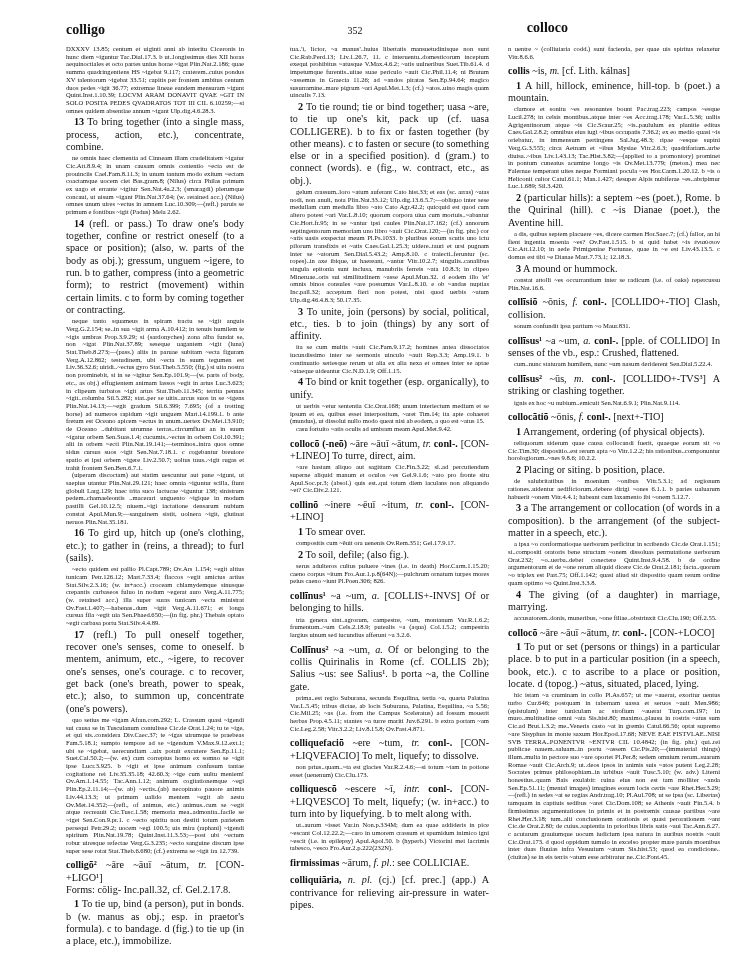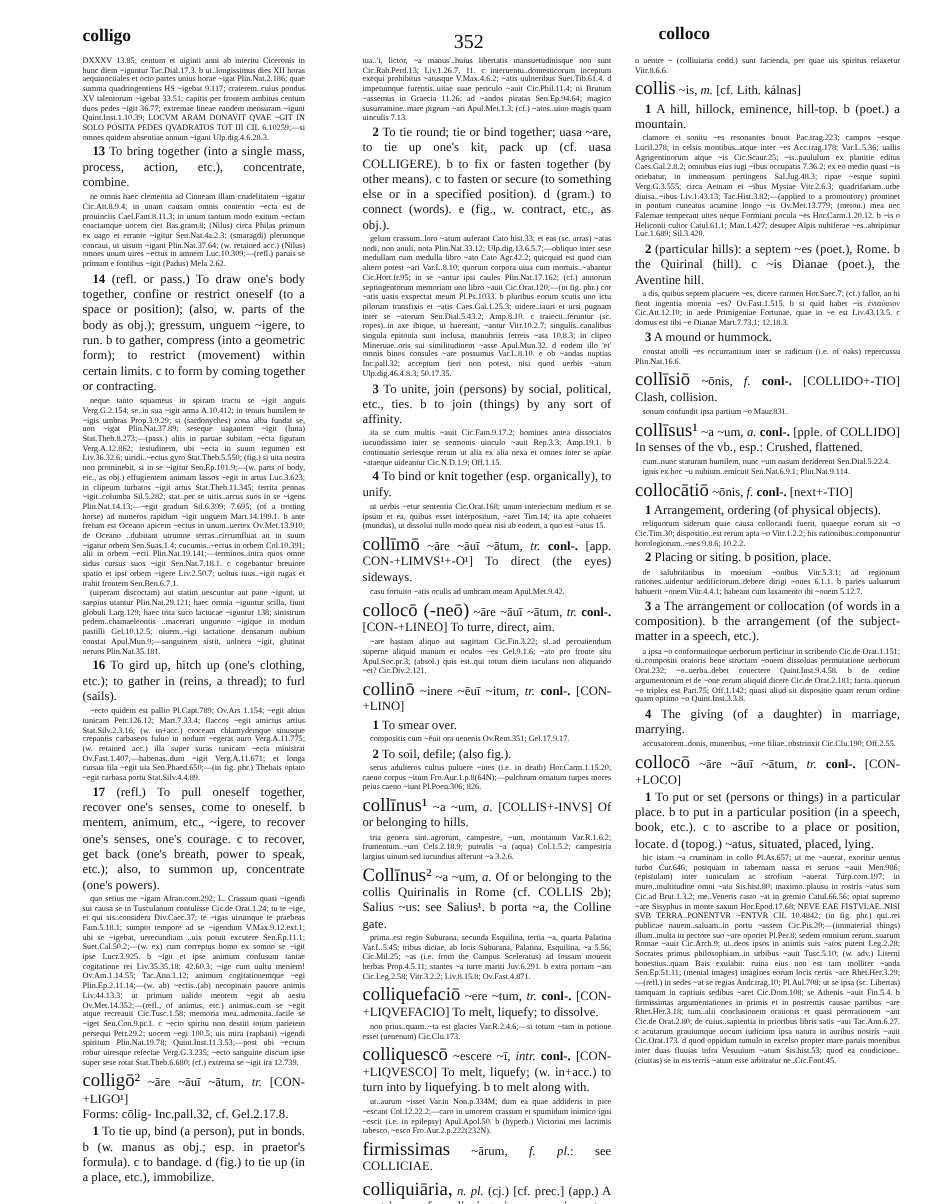--- a/index.html
+++ b/index.html
@@ -1,30 +1,30 @@
 <!DOCTYPE html>
 <html><head>
 <meta charset="utf-8">
 <style>
   html, body { margin:0; padding:0; background:#ffffff; }
   body { width:750px; height:963px; overflow:hidden; position:relative; font-family:"DejaVu Serif", serif; color:#111; }
   .runhead { position:absolute; top:0; left:0; width:626px; height:30px; }
   .rh-left { position:absolute; left:66px; top:22px; font-weight:bold; font-size:14px; font-family:"Liberation Serif", serif; }
-  .rh-center { position:absolute; left:375px; top:25px; font-size:16px; font-family:"Liberation Serif", serif; transform:translateX(-50%); }
+  .rh-center { position:absolute; left:355px; top:25px; font-size:10px; font-family:"Liberation Serif", serif; transform:translateX(-50%); }
   .rh-right { position:absolute; right:58px; top:20px; font-weight:bold; font-size:14px; font-family:"Liberation Serif", serif; }
   .col { position:absolute; top:45px; font-family:"Liberation Serif", serif; }
   .col1 { left:66px; width:178px; }
   .col2 { left:290px; width:199px; }
   .col3 { left:508px; width:212px; }
   .cite { font-size:6.6px; line-height:7.7px; text-align:justify; margin:0; }
   .cite.indent { text-indent:6px; }
   .sense { font-size:10.2px; line-height:12.3px; text-align:justify; margin:2px 0 1px 0; text-indent:8px; }
   .sense .num { font-weight:bold; }
   .entry { font-size:10.2px; line-height:12.3px; text-align:justify; margin:5px 0 1px 0; }
-  .hw { font-weight:normal; font-size:15px; }
+  .hw { font-weight:bold; font-size:10px; }
   .gram { font-style:italic; }
   .conl { font-weight:bold; }
 </style>
 </head>
 <body>
 
 <div class="runhead">
   <span class="rh-left">colligo</span>
   <span class="rh-center">352</span>
   <span class="rh-right">colloco</span>
@@ -57,21 +57,20 @@
 
   <p class="sense"><span class="num">2</span> <span>To tie round; tie or bind together; uasa ~are, to tie up one's kit, pack up (cf. uasa COLLIGERE). b to fix or fasten together (by other means). c to fasten or secure (to something else or in a specified position). d (gram.) to connect (words). e (fig., w. contract, etc., as obj.).</span></p>
   <p class="cite indent">gelum crassum..loro ~atum auferant Cato hist.33; et eas (sc. arras) ~atas nodi, non anuli, nota Plin.Nat.33.12; Ulp.dig.13.6.5.7;—obliquo inter sese medullam cum medulla libro ~ato Cato Agr.42.2; quicquid est quod cum altero potest ~ari Var.L.8.10; quorum corpora uiua cum mortuis..~abantur Cic.Hort.fr.95; in se ~antur ipsi caules Plin.Nat.17.162; (cf.) annorum septingentorum memoriam uno libro ~auit Cic.Orat.120;—(in fig. phr.) cor ~atis uasis exspectat meum Pl.Ps.1033. b pluribus eorum scutis uno ictu pilorum transfixis et ~atis Caes.Gal.1.25.3; uidere..tauri et ursi pugnam inter se ~atorum Sen.Dial.5.43.2; Amp.8.10. c traiecti..feruntur (sc. ropes)..in axe ibique, ut haereant, ~antur Vitr.10.2.7; singulis..canalibus singula epitonia sunt inclusa, manubriis ferreis ~ata 10.8.3; in clipeo Mineruae..oris sui similitudinem ~asse Apul.Mun.32. d eodem illo 'et' omnis binos consules ~are possumus Var.L.8.10. e ob ~andas nuptias Inc.pall.32; acceptum fieri non potest, nisi quod uerbis ~atum Ulp.dig.46.4.8.3; 50.17.35.</p>
 
   <p class="sense"><span class="num">3</span> <span>To unite, join (persons) by social, political, etc., ties. b to join (things) by any sort of affinity.</span></p>
   <p class="cite indent">ita se cum multis ~auit Cic.Fam.9.17.2; homines antea dissociatos iucundissimo inter se sermonis uinculo ~auit Rep.3.3; Amp.19.1. b continuatio seriesque rerum ut alia ex alia nexa et omnes inter se aptae ~ataeque uideantur Cic.N.D.1.9; Off.1.15.</p>
 
   <p class="sense"><span class="num">4</span> <span>To bind or knit together (esp. organically), to unify.</span></p>
   <p class="cite indent">ut uerbis ~etur sententia Cic.Orat.168; unum interiectum medium et se ipsum et ea, quibus esset interpositum, ~aret Tim.14; ita apte cohaeret (mundus), ut dissolui nullo modo queat nisi ab eodem, a quo est ~atus 15.</p>
 
-  <p class="entry"><span class="hw">collīmō</span> <span>~āre ~āuī ~ātum,</span> <span class="gram">tr.</span> <span class="conl">conl-.</span> <span>[app. CON-+LIMVS¹+-O¹]</span> <span>To direct (the eyes) sideways.</span></p>
   <p class="cite indent">casu fortuito ~atis oculis ad umbram meam Apul.Met.9.42.</p>
 
   <p class="entry"><span class="hw">collocō (-neō)</span> <span>~āre ~āuī ~ātum,</span> <span class="gram">tr.</span> <span class="conl">conl-.</span> <span>[CON-+LINEO]</span> <span>To turre, direct, aim.</span></p>
   <p class="cite indent">~are hastam aliquo aut sagittam Cic.Fin.3.22; sl..ad percutiendum superne aliquid manum et oculos ~es Gel.9.1.6; ~ato pro fronte situ Apul.Soc.pr.3; (absol.) quis est..qui totum diem iaculans non aliquando ~et? Cic.Div.2.121.</p>
 
   <p class="entry"><span class="hw">collinō</span> <span>~inere ~ēuī ~itum,</span> <span class="gram">tr.</span> <span class="conl">conl-.</span> <span>[CON-+LINO]</span></p>
   <p class="sense"><span class="num">1</span> <span>To smear over.</span></p>
   <p class="cite indent">compositis cum ~ĕuit ora uenenis Ov.Rem.351; Gel.17.9.17.</p>
   <p class="sense"><span class="num">2</span> <span>To soil, defile; (also fig.).</span></p>
   <p class="cite indent">serus adulteros cultus puluere ~ines (i.e. in death) Hor.Carm.1.15.20; caeno corpus ~itum Fro.Aur.1.p.8(64N);—pulchrum ornatum turpes mores peius caeno ~iunt Pl.Poen.306; 826.</p>
@@ -103,20 +102,21 @@
   <p class="cite indent">a dis, quibus septem placuere ~es, dicere carmen Hor.Saec.7; (cf.) fallor, an hi fient ingentia moenia ~es? Ov.Fast.1.515. b si quid habet ~is ἐνιαύσιον Cic.Att.12.10; in aede Primigeniae Fortunae, quae in ~e est Liv.43.13.5. c domus est tibi ~e Dianae Mart.7.73.1; 12.18.3.</p>
   <p class="sense"><span class="num">3</span> <span>A mound or hummock.</span></p>
   <p class="cite indent">constat attolli ~es occurrantium inter se radicum (i.e. of oaks) repercussu Plin.Nat.16.6.</p>
 
   <p class="entry"><span class="hw">collīsiō</span> <span>~ōnis,</span> <span class="gram">f.</span> <span class="conl">conl-.</span> <span>[COLLIDO+-TIO]</span> <span>Clash, collision.</span></p>
   <p class="cite indent">sonum confundit ipsa partium ~o Maur.831.</p>
 
   <p class="entry"><span class="hw">collīsus¹</span> <span>~a ~um,</span> <span class="gram">a.</span> <span class="conl">conl-.</span> <span>[pple. of COLLIDO]</span> <span>In senses of the vb., esp.: Crushed, flattened.</span></p>
   <p class="cite indent">cum..nunc staturam humilem, nunc ~um nasum deriderent Sen.Dial.5.22.4.</p>
 
+  <p class="entry"><span class="hw">collīsus²</span> <span>~ūs,</span> <span class="gram">m.</span> <span class="conl">conl-.</span> <span>[COLLIDO+-TVS³]</span> <span>A striking or clashing together.</span></p>
   <p class="cite indent">ignis ex hoc ~u nubium..emicuit Sen.Nat.6.9.1; Plin.Nat.9.114.</p>
 
   <p class="entry"><span class="hw">collocātiō</span> <span>~ōnis,</span> <span class="gram">f.</span> <span class="conl">conl-.</span> <span>[next+-TIO]</span></p>
   <p class="sense"><span class="num">1</span> <span>Arrangement, ordering (of physical objects).</span></p>
   <p class="cite indent">reliquorum siderum quae causa collocandi fuerit, quaeque eorum sit ~o Cic.Tim.30; dispositio..est rerum apta ~o Vitr.1.2.2; his rationibus..componuntur horologiorum..~nes 9.8.6; 10.2.2.</p>
   <p class="sense"><span class="num">2</span> <span>Placing or siting. b position, place.</span></p>
   <p class="cite indent">de salubritatibus in moenium ~onibus Vitr.5.3.1; ad regionum rationes..uidentur aedificiorum..debere dirigi ~ones 6.1.1. b paries ualuarum habuerit ~onem Vitr.4.4.1; habeant cum laxamento ibi ~onem 5.12.7.</p>
   <p class="sense"><span class="num">3</span> <span>a The arrangement or collocation (of words in a composition). b the arrangement (of the subject-matter in a speech, etc.).</span></p>
   <p class="cite indent">a ipsa ~o conformatioque uerborum perficitur in scribendo Cic.de Orat.1.151; si..compositi oratoris bene structam ~onem dissoluas permutatione uerborum Orat.232; ~o..uerba..debet conectere Quint.Inst.9.4.58. b de ordine argumentorum et de ~one rerum aliquid dicere Cic.de Orat.2.181; facta..quorum ~o triplex est Part.75; Off.1.142; quasi aliud sit dispositio quam rerum ordine quam optimo ~o Quint.Inst.3.3.8.</p>
   <p class="sense"><span class="num">4</span> <span>The giving (of a daughter) in marriage, marrying.</span></p>

